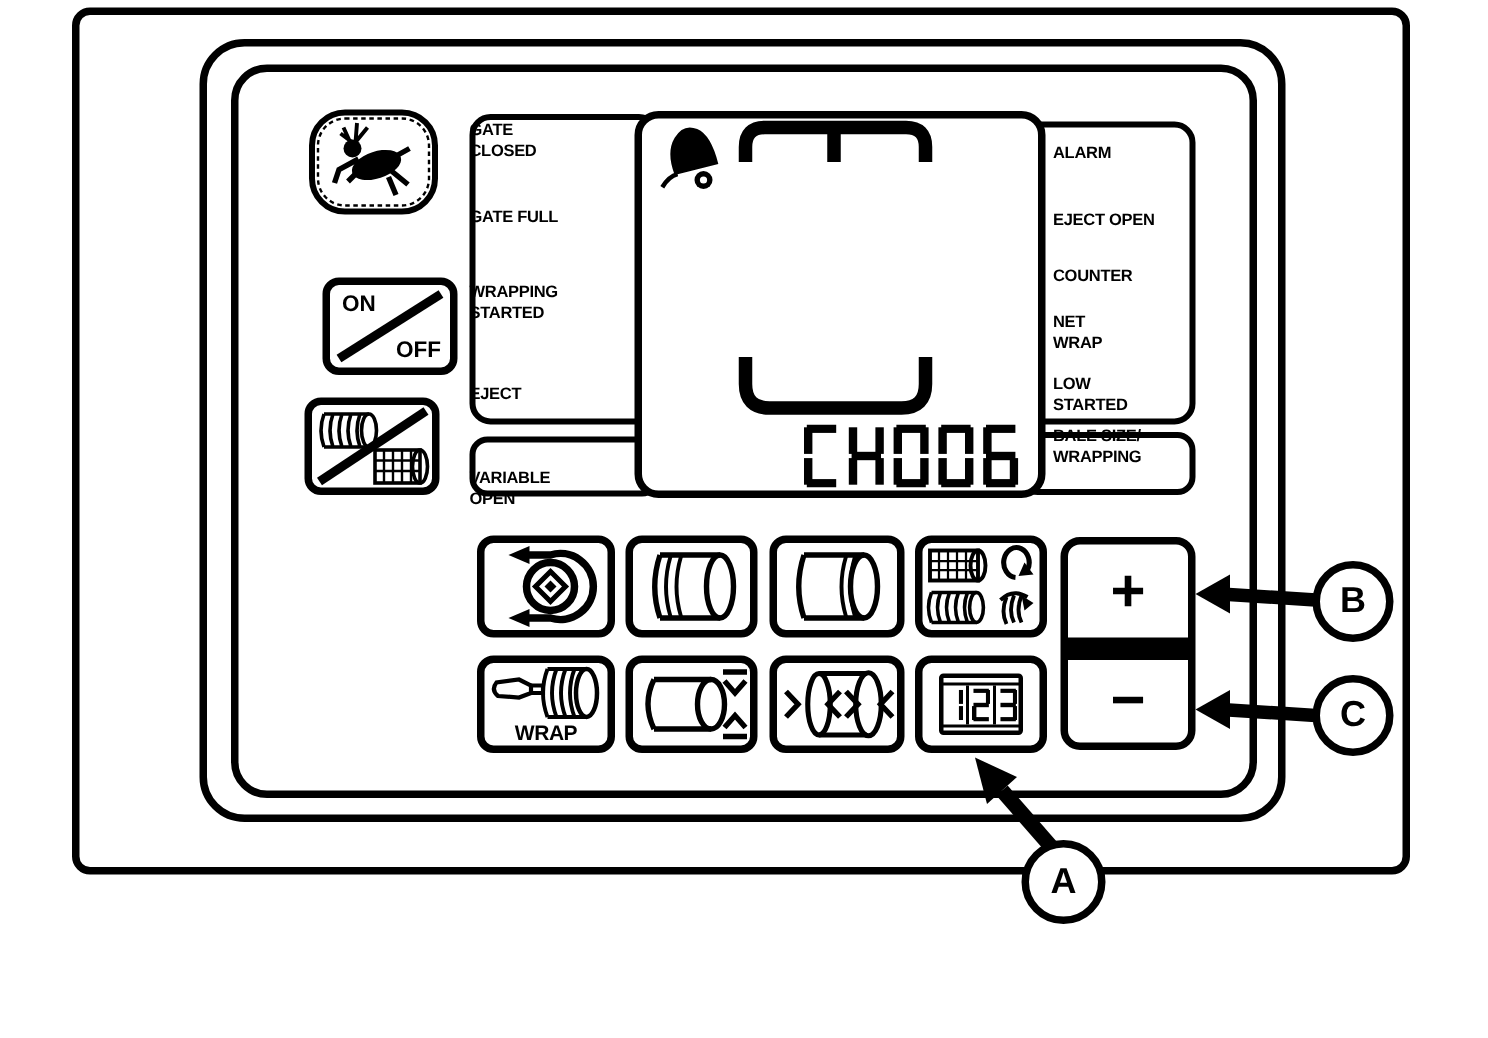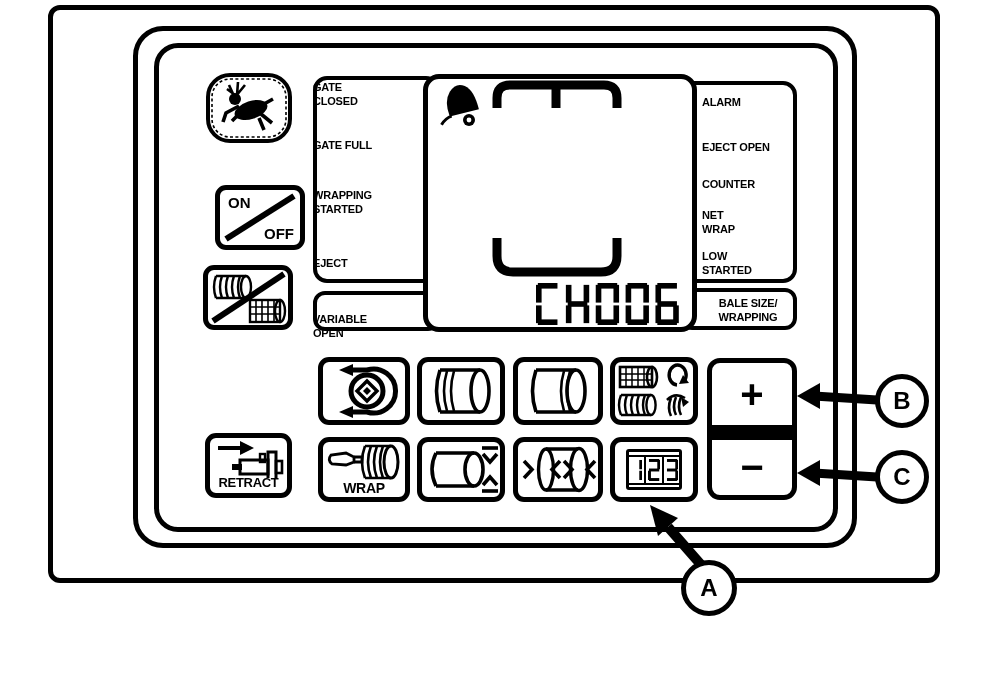--- a/index.html
+++ b/index.html
@@ -101,21 +101,21 @@
   </div>
   <div class="abs lbl" style="left:702px;top:208px;width:92px;">
     <div>NET</div>
       <div>WRAP</div>
   </div>
   <div class="abs lbl" style="left:702px;top:249px;width:92px;">
     <div>LOW</div>
       <div>STARTED</div>
   </div>
   <div class="abs lblbox" style="left:680px;top:288px;width:117px;height:42px;border-radius:12px;"></div>
-  <div class="abs lbl" style="left:702px;top:296px;width:92px;text-align:center;">
+  <div class="abs lbl" style="left:702px;top:284px;width:92px;">
     <div>BALE SIZE/</div>
       <div>WRAPPING</div>
   </div>
 
   <div class="abs display" style="left:423px;top:74px;width:274px;height:258px;"></div>
   <svg class="abs z3" style="left:433px;top:80px;" width="52" height="48" viewBox="0 0 52 48">
     <g transform="rotate(-14 26 24)">
       <path d="M14 34 q-2 -16 6 -24 q8 -8 16 -2 q8 6 8 26 z" fill="#000"></path>
       <path d="M4 40 q6 -6 12 -6" class="ink" stroke-width="3"></path>
     </g>
@@ -152,32 +152,20 @@
         <rect x="38.400000000000006" y="0.8" width="2.4" height="7.6" fill="#000"></rect>
         <rect x="52" y="0" width="8.4" height="2.4" fill="#000"></rect>
         <rect x="58.800000000000004" y="9.6" width="2.4" height="7.6" fill="#000"></rect>
         <rect x="52" y="15.6" width="8.4" height="2.4" fill="#000"></rect>
         <rect x="51.2" y="9.6" width="2.4" height="7.6" fill="#000"></rect>
         <rect x="51.2" y="0.8" width="2.4" height="7.6" fill="#000"></rect>
         <rect x="52" y="7.8" width="8.4" height="2.4" fill="#000"></rect>
       </svg>
     </div>
 
-  <div class="abs btn" style="left:205px;top:433px;width:87px;height:65px;">
-    <svg width="77" height="40" viewBox="0 0 77 40">
-      <line x1="8" y1="10" x2="32" y2="10" class="ink" stroke-width="4"></line>
-      <polygon points="44,10 30,3 30,17" fill="#000"></polygon>
-      <line x1="22" y1="29" x2="32" y2="29" class="ink" stroke-width="6"></line>
-      <rect x="30" y="22" width="28" height="14" class="ink" stroke-width="3" fill="#fff"></rect>
-      <rect x="50" y="16" width="5" height="8" class="ink" stroke-width="2.4" fill="#fff"></rect>
-      <rect x="58" y="14" width="8" height="30" class="ink" stroke-width="3" fill="#fff"></rect>
-      <rect x="66" y="23" width="6" height="12" class="ink" stroke-width="2.6" fill="#fff"></rect>
-    </svg>
-    <div class="btn-caption">RETRACT</div>
-  </div>
 
   <div class="abs btn" style="left:318px;top:357px;width:92px;height:68px;">
     <svg width="82" height="58" viewBox="0 0 82 58">
       <path d="M24 8 L44 8 A 22 22 0 1 1 44 50 L24 50" class="ink" stroke-width="5"></path>
       <polygon points="16,8 30,2 30,14" fill="#000"></polygon>
       <polygon points="16,50 30,44 30,56" fill="#000"></polygon>
       <circle cx="44" cy="29" r="16" class="ink" stroke-width="5"></circle>
       <path d="M44 19 L54 29 L44 39 L34 29 Z" class="ink" stroke-width="3.4"></path>
       <path d="M44 25 L48 29 L44 33 L40 29 Z" fill="#000"></path>
     </svg>

